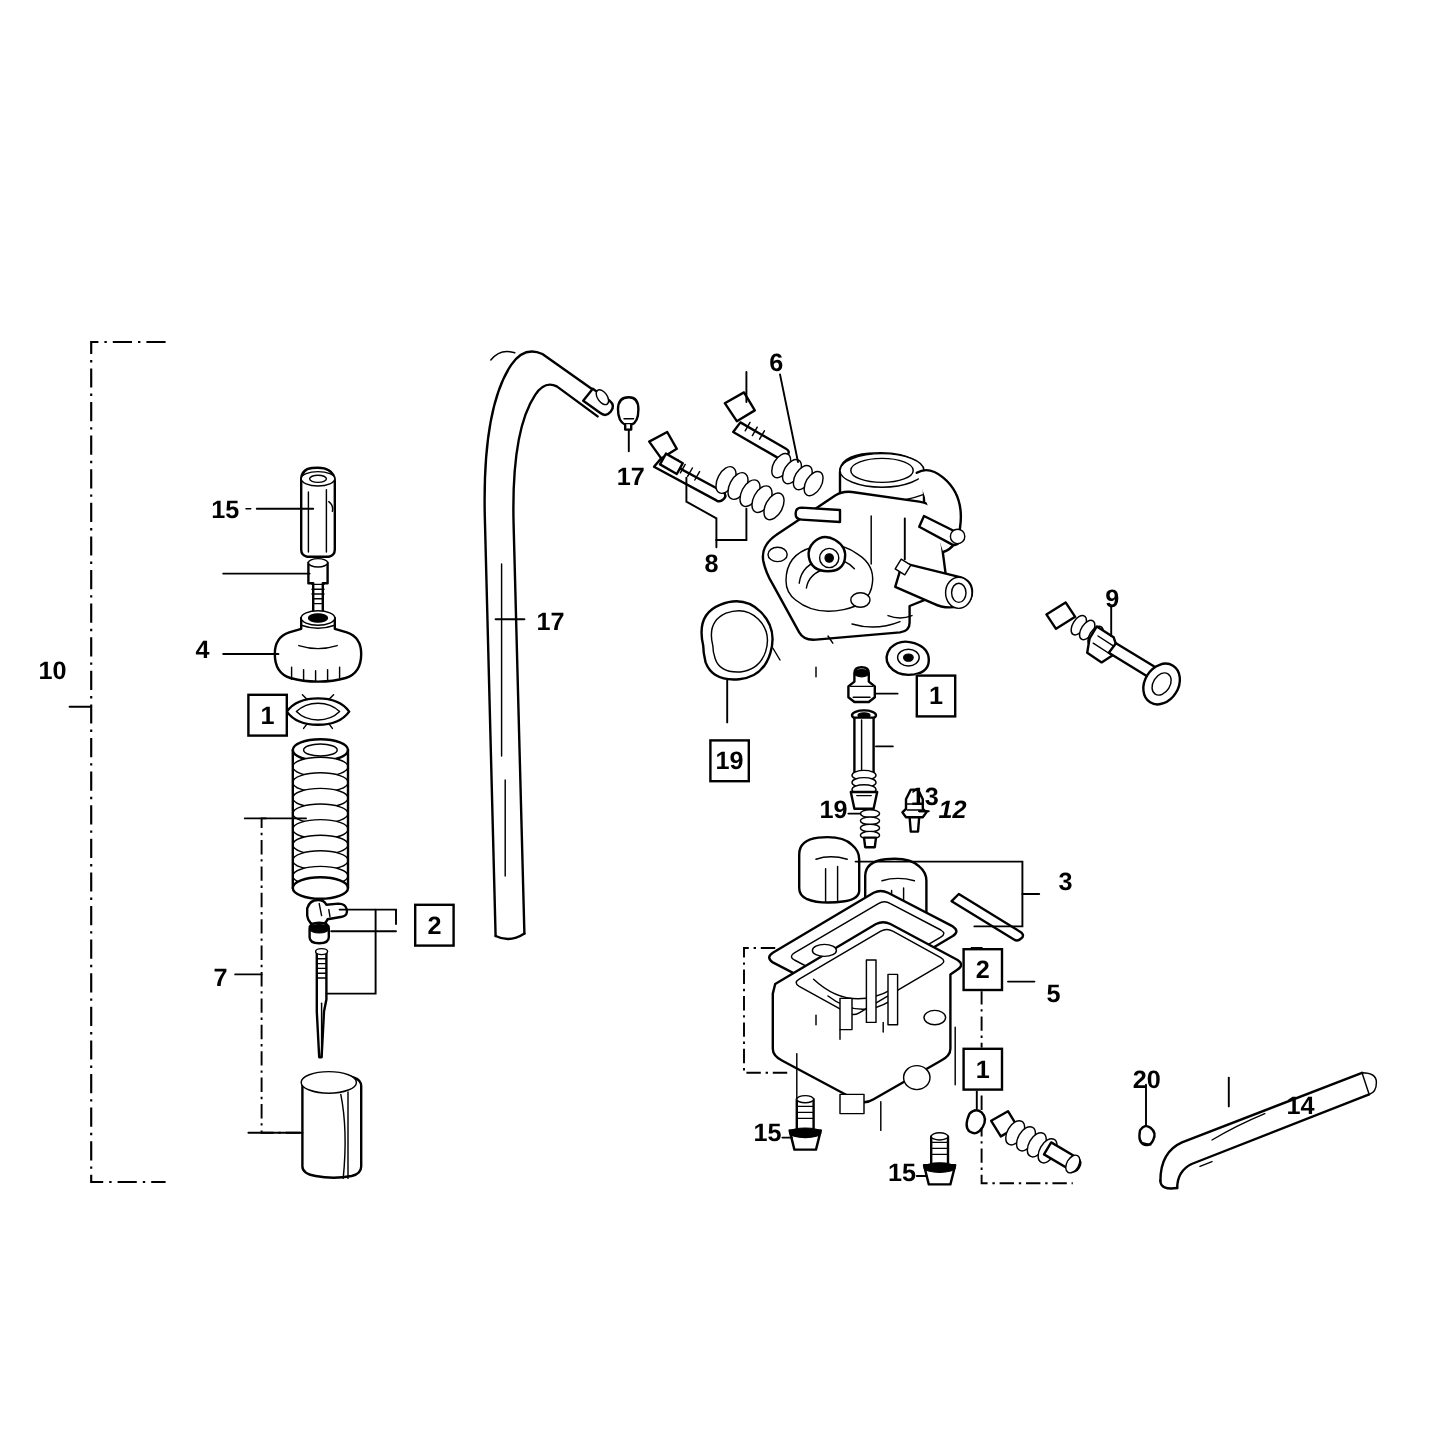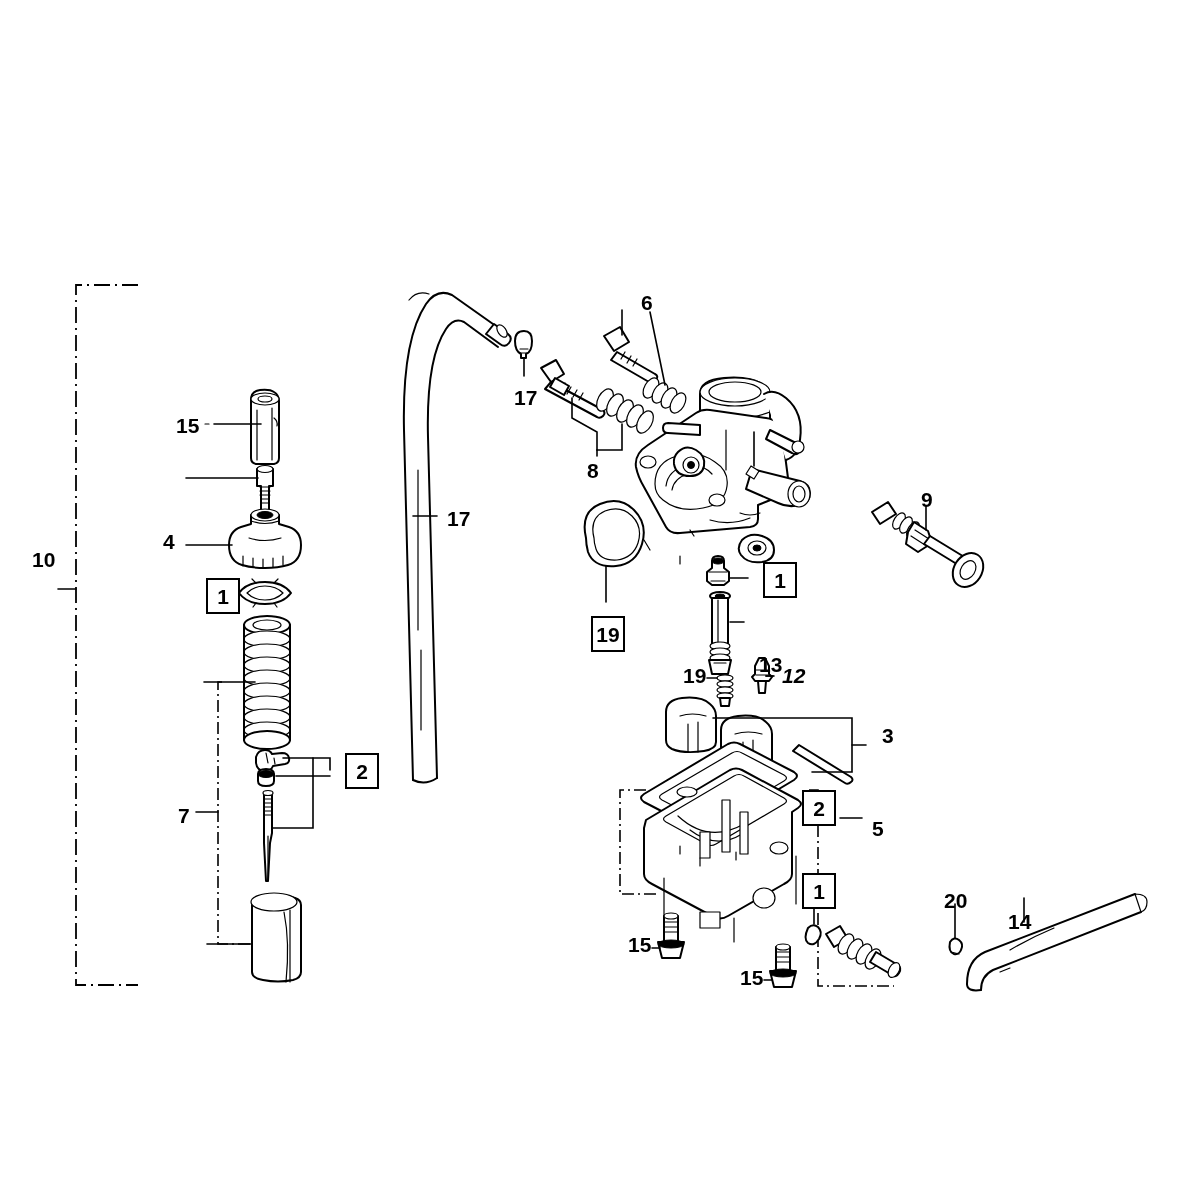--- a/index.html
+++ b/index.html
@@ -391,15 +391,15 @@
 <div class="lbl" style="left:683px;top:665px;">19</div>
 <div class="lbl" style="left:782px;top:665px;font-style:italic;">12</div>
 <div class="lbl" style="left:921px;top:489px;">9</div>
 <div class="lbl" style="left:882px;top:725px;">3</div>
 <div class="boxlbl" style="left:802px;top:790px;">2</div>
 <div class="lbl" style="left:872px;top:818px;">5</div>
 <div class="boxlbl" style="left:802px;top:873px;">1</div>
 <div class="lbl" style="left:628px;top:934px;">15</div>
 <div class="lbl" style="left:740px;top:967px;">15</div>
 <div class="lbl" style="left:944px;top:890px;">20</div>
-<div class="lbl" style="left:1008px;top:911px;">14</div>
+<div class="lbl" style="left:1072px;top:911px;">14</div>
 
 </div>
 
 </body></html>

